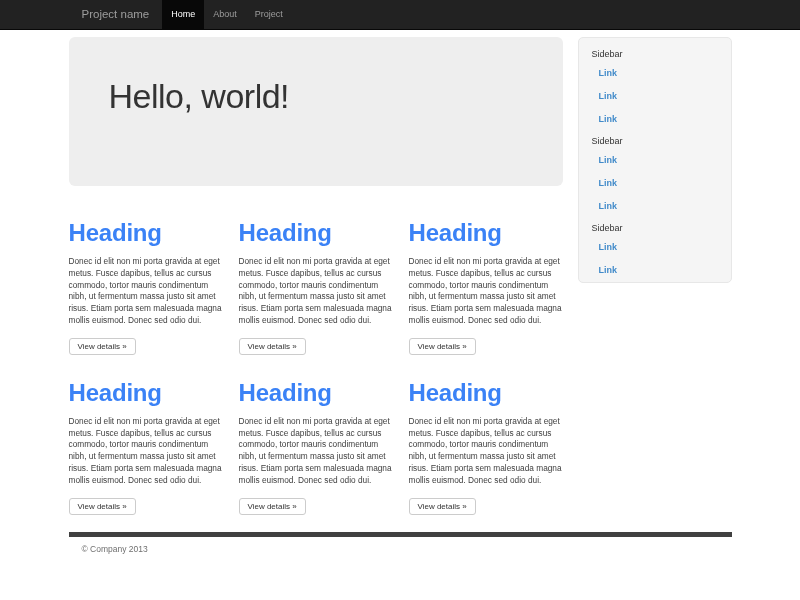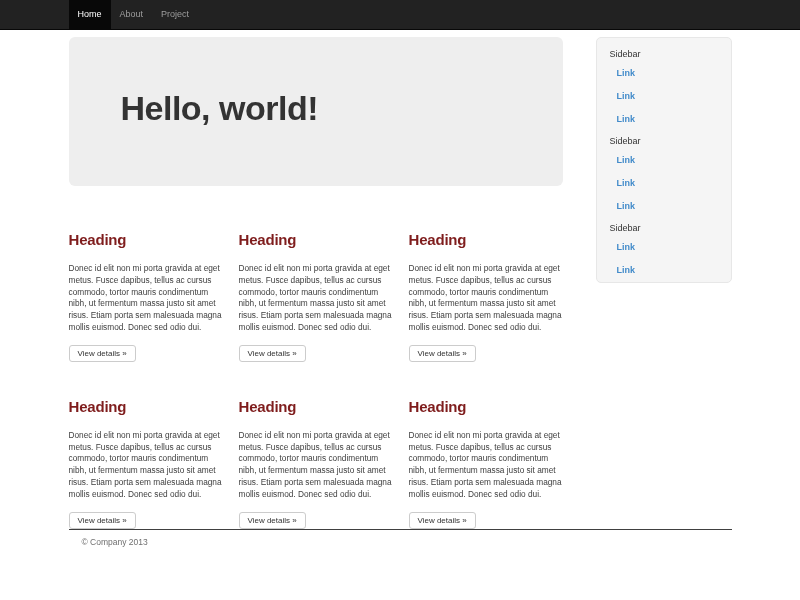--- a/index.html
+++ b/index.html
@@ -38,76 +38,76 @@
   .row { display: flex; gap: 15px; margin-top: 7px; }
   .main-col { width: 494px; flex: 0 0 494px; }
   .side-col { width: 154px; flex: 0 0 154px; }
 
   
   .jumbotron {
     background: #eeeeee; border-radius: 6px;
     height: 149px; padding: 41px 40px 0 40px;
   }
   .jumbotron h1 {
-    margin: 12px; font-size: 34px; line-height: 36px;
-    font-weight: bold; color: #333333; letter-spacing: -0.5px;
+    margin: 0; font-size: 34px; line-height: 36px;
+    font-weight: normal; color: #333333; letter-spacing: -0.5px;
   }
   .jumbotron .lead {
     margin: 11px 0 0; font-size: 11px; line-height: 21px;
     color: #5e5e5e; font-weight: normal;
   }
 
   
   .cards-row { display: flex; gap: 15px; }
   .cards-row.first { margin-top: 26px; }
   .cards-row.second { margin-top: 17px; }
   .card { width: 155px; flex: 0 0 155px; }
   .card h2 {
-    margin: 16px 0 8px; font-size: 15px; line-height: 23px;
-    font-weight: bold; color: #7f1d1d; letter-spacing: -0.2px;
+    margin: 9px 0 8px; font-size: 24px; line-height: 23px;
+    font-weight: bold; color: #3b82f6; letter-spacing: -0.2px;
   }
   .card p {
     margin: 12px 0 8px; font-size: 8.3px; line-height: 11.8px;
     color: #404040;
   }
   .btn {
     display: inline-block; background: #ffffff;
     border: 1px solid #cccccc; border-radius: 3px;
     padding: 3px 8px; font-size: 8px; font-weight: normal;
     color: #333333; cursor: pointer; font-family: inherit;
   }
 
   
   .panel {
     background: #f5f5f5; border: 1px solid #e7e7e7;
     border-radius: 5px; height: 246px; padding: 6px 0;
     overflow: hidden;
-    margin-left: 18px;
   }
   .group-heading {
     font-size: 9px; line-height: 11px; color: #333333;
     padding: 5px 12px 2px 13px;
   }
   .side-link {
     font-size: 9px; line-height: 11px; color: #428bca;
     padding: 6px 4px 6px 20px; cursor: pointer; font-weight: bold;
   }
 
   
   .footer {
-    border-top: 1px solid #404040;
+    margin-top: 17px; border-top: 5px solid #404040;
     padding: 7px 0 0 13px;
   }
   .footer p { margin: 0; font-size: 8.5px; color: #6f6f6f; }
 </style>
 </head>
 <body>
 
 <div class="navbar">
   <div class="navbar-inner">
+    <div class="brand">Project name</div>
     <ul class="nav">
       <li class="nav-item active">Home</li>
       <li class="nav-item">About</li>
       <li class="nav-item">Project</li>
     </ul>
   </div>
 </div>
 
 <div class="container">
   <div class="row">

